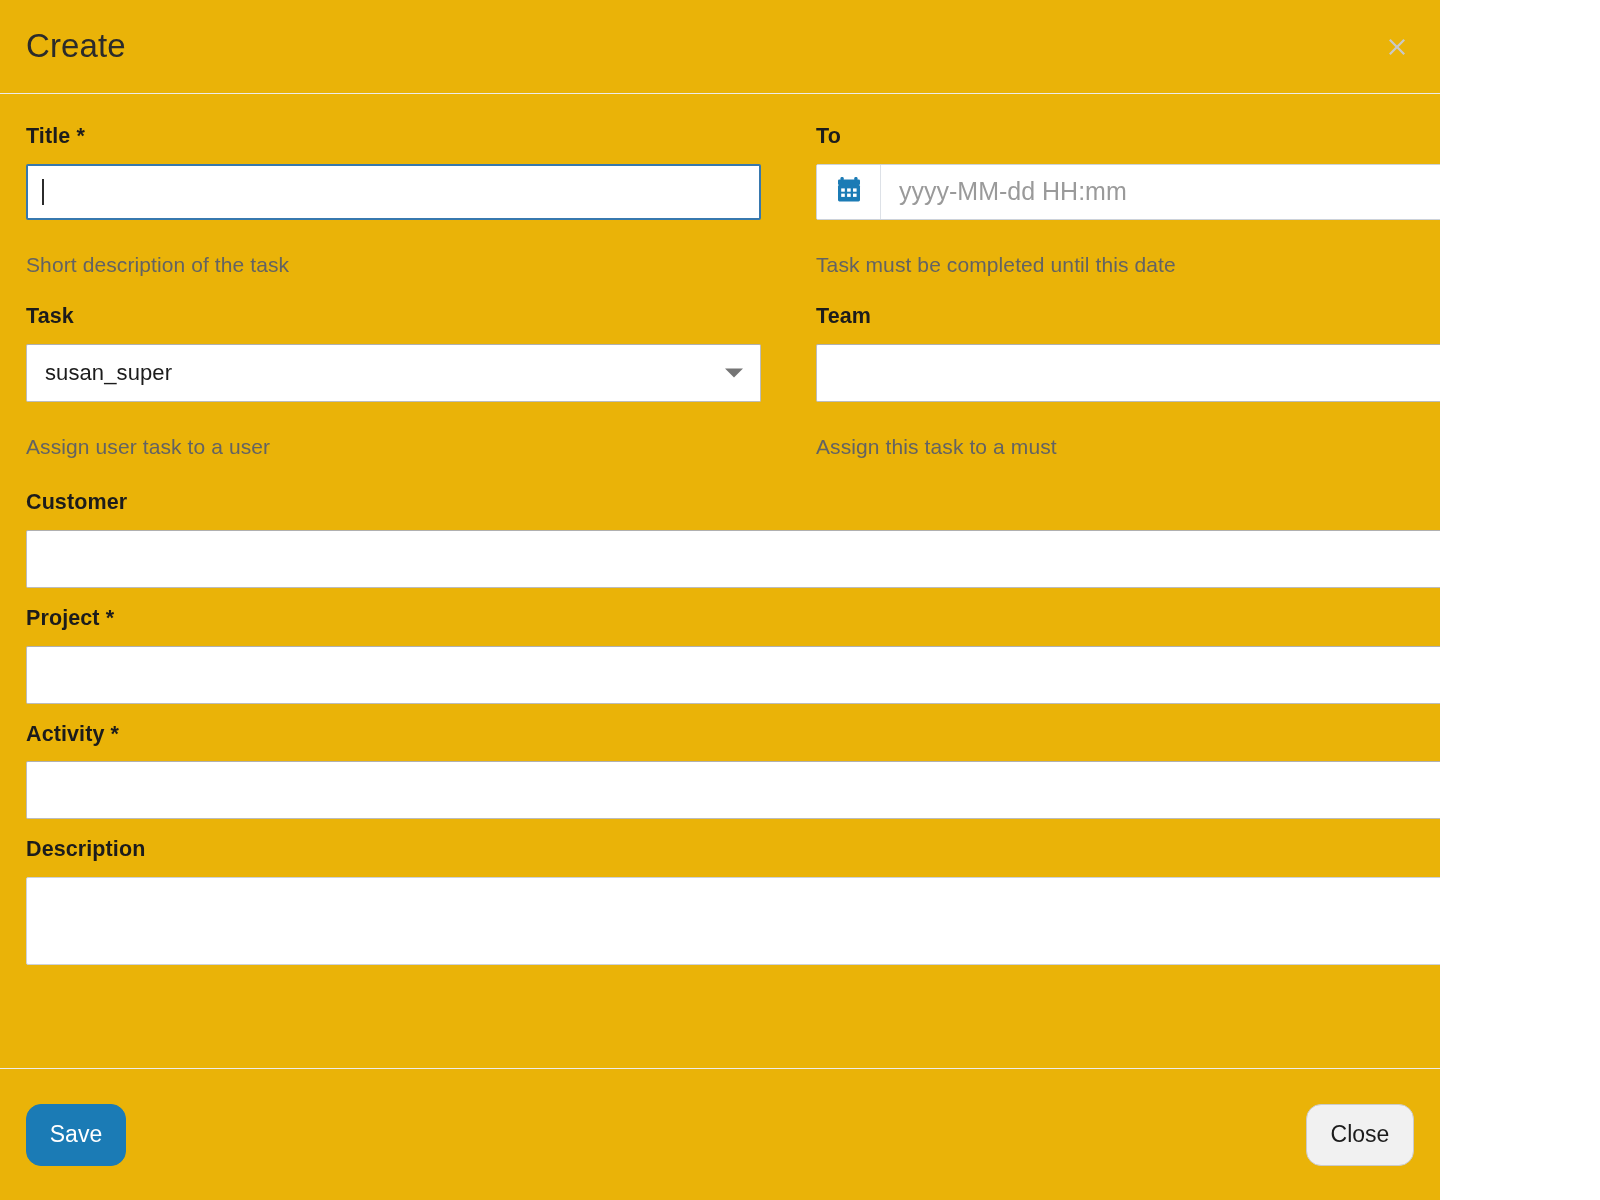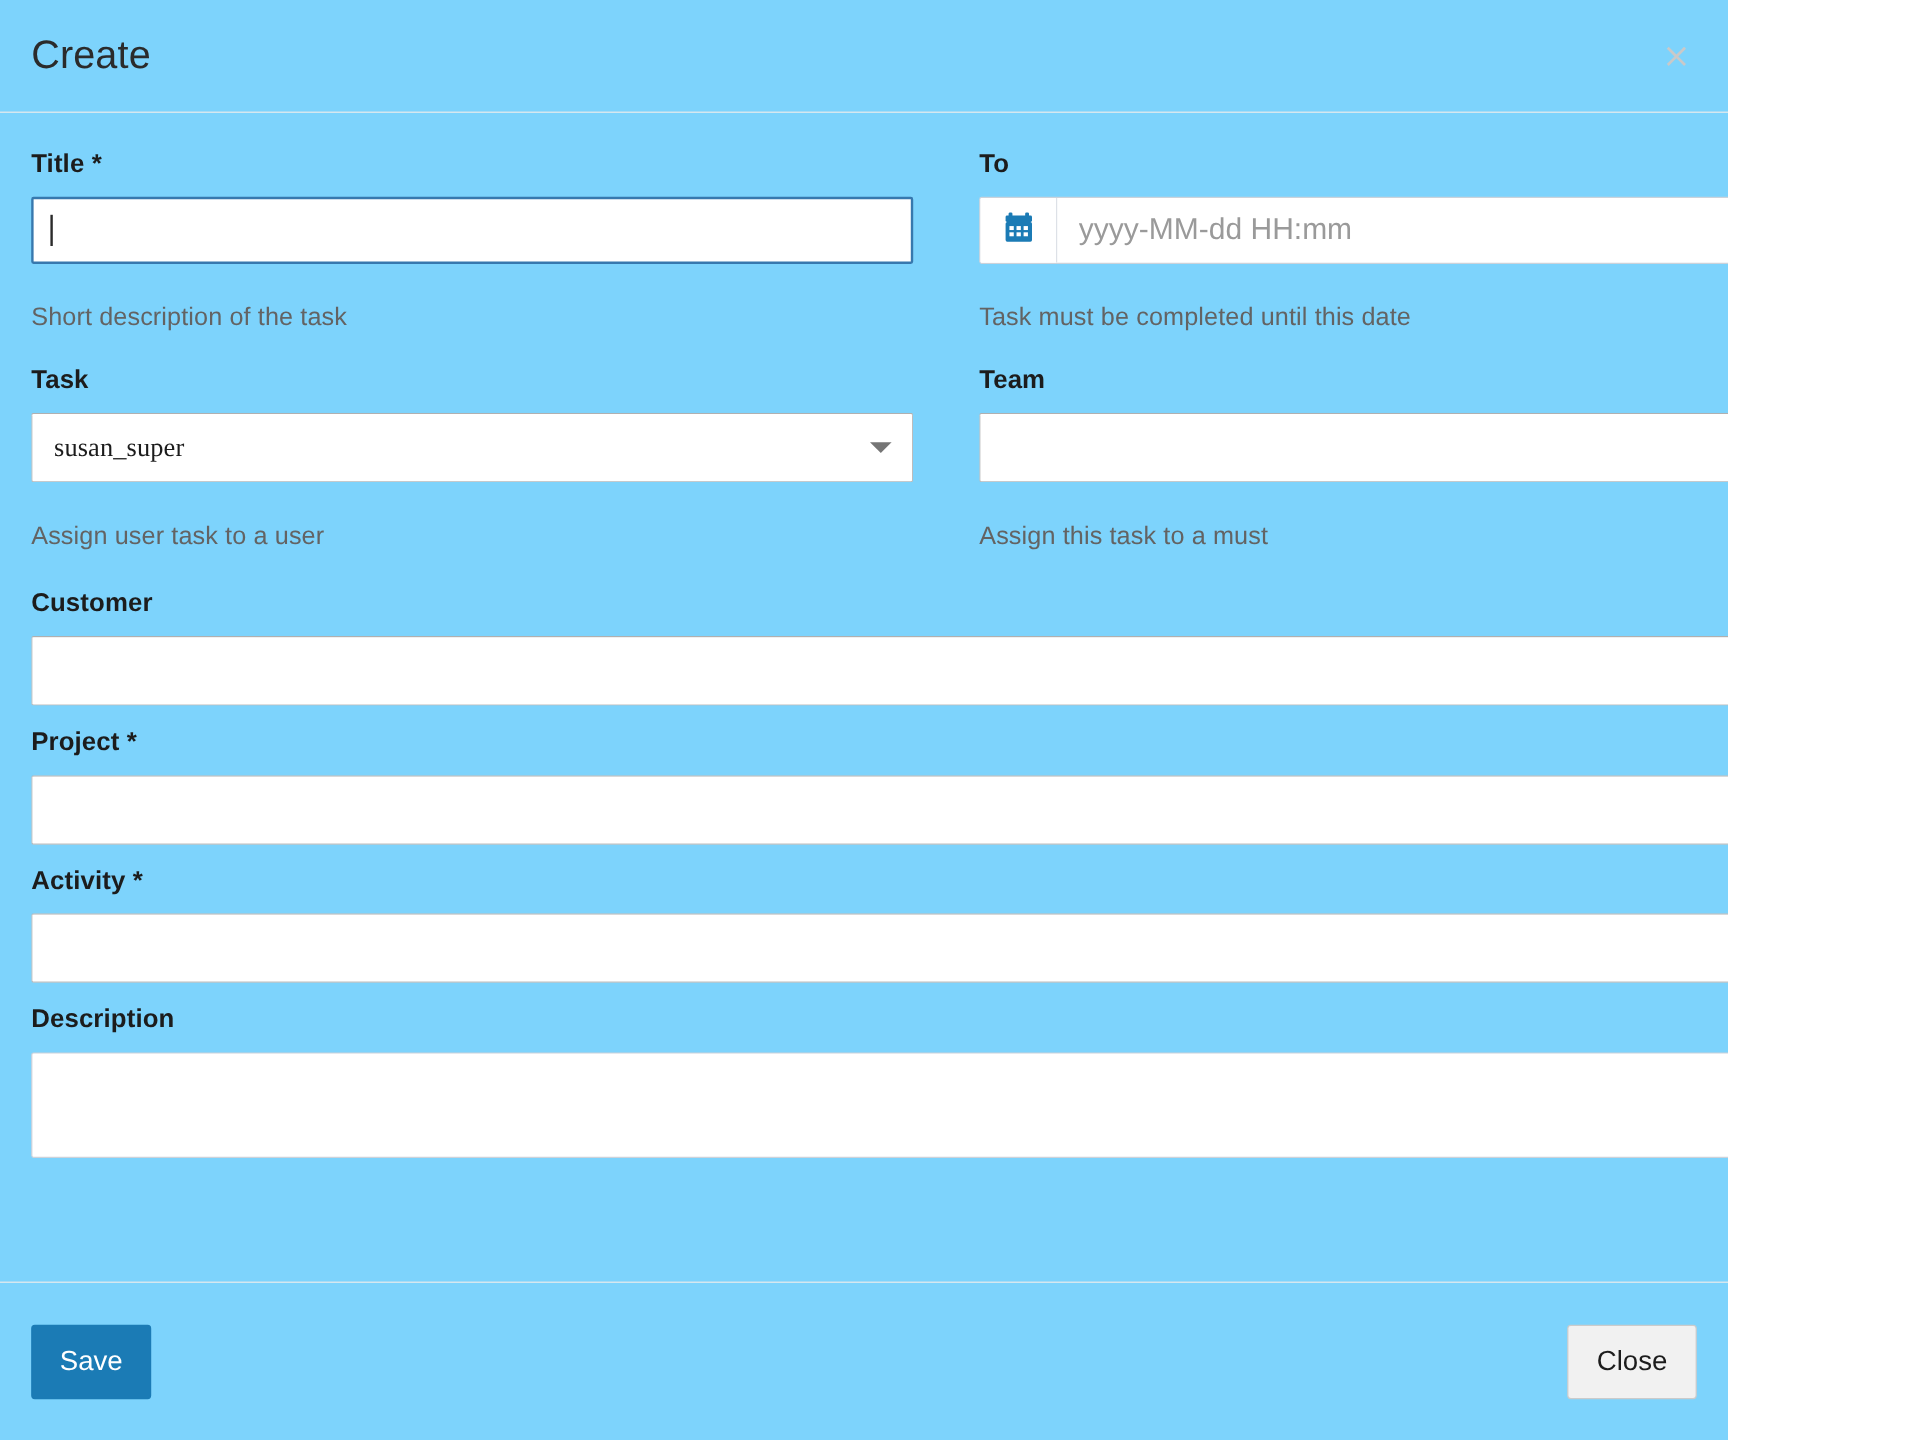--- a/index.html
+++ b/index.html
@@ -9,21 +9,21 @@
     width: 1600px;
     height: 1200px;
     background: #ffffff;
     font-family: "Liberation Sans", sans-serif;
     -webkit-font-smoothing: antialiased;
   }
 
   .modal {
     width: 1440px;
     height: 1200px;
-    background: #7dd3fc;
+    background: #eab308;
     display: flex;
     flex-direction: column;
     position: relative;
     overflow: hidden;
   }
 
   
   .modal-header {
     height: 94px;
     flex: 0 0 94px;
@@ -158,21 +158,20 @@
     border-top-color: #b0b0b0;
     border-radius: 2px;
     background: #ffffff;
     display: flex;
     align-items: center;
     padding: 0 40px 0 18px;
     font-size: 22px;
     color: #1c1c1c;
     cursor: pointer;
     letter-spacing: 0.1px;
-    font-family: Liberation Serif, serif;
   }
   .select-arrow {
     position: absolute;
     right: 18px;
     top: 50%;
     transform: translateY(-50%);
     width: 0; height: 0;
     border-left: 9px solid transparent;
     border-right: 9px solid transparent;
     border-top: 9px solid #757575;
@@ -210,21 +209,21 @@
     height: 132px;
     border-top: 1px solid #ececec;
     display: flex;
     align-items: center;
     justify-content: space-between;
     padding: 0 26px;
   }
   .btn {
     font-family: "Liberation Sans", sans-serif;
     font-size: 23px;
-    border-radius: 3px;
+    border-radius: 15px;
     cursor: pointer;
     line-height: 1;
     padding: 0 14px;
     height: 62px;
     display: inline-flex;
     align-items: center;
     justify-content: center;
   }
   .btn-primary {
     background: #1b7bb5;

